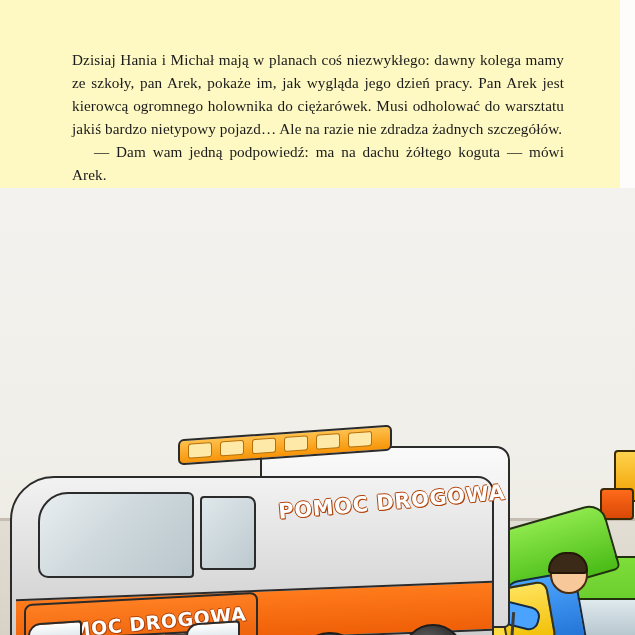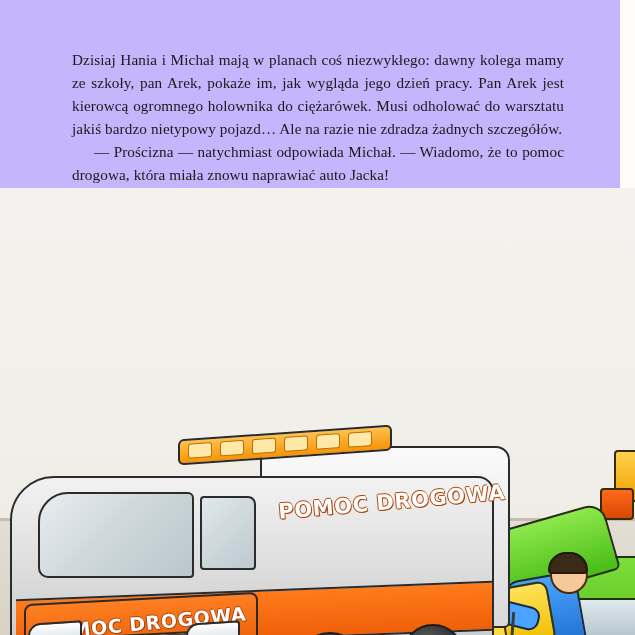--- a/index.html
+++ b/index.html
@@ -3,21 +3,21 @@
 <meta charset="utf-8">
 <style>
   html,body{margin:0;padding:0;}
   body{
     width:635px;height:635px;overflow:hidden;
     background:#fdfcfa;
     font-family:"Liberation Serif", serif;
   }
   .page{
     position:relative;width:620px;height:635px;
-    background:#c4b5fd;
+    background:#fef9c3;
   }
 
   
   .text-block{
     position:absolute;left:72px;top:48px;width:492px;
     font-size:15.2px;line-height:1.52;color:#1a1a1a;
     text-align:justify;
     letter-spacing:.1px;
   }
   .text-block p{margin:0;}
@@ -201,20 +201,21 @@
     border:2px solid #3a2a05;border-radius:4px;
   }
 </style>
 </head>
 <body>
 
 <div class="page">
 
   <div class="text-block">
     <p>Dzisiaj Hania i Michał mają w planach coś niezwykłego: dawny kolega mamy ze szkoły, pan Arek, pokaże im, jak wygląda jego dzień pracy. Pan Arek jest kierowcą ogromnego holownika do ciężarówek. Musi odholować do warsztatu jakiś bardzo nietypowy pojazd… Ale na razie nie zdradza żadnych szczegółów.</p>
+    <p class="indent">— Dam wam jedną podpowiedź: ma na dachu żółtego koguta — mówi Arek.</p>
     <p class="indent">— Prościzna — natychmiast odpowiada Michał. — Wiadomo, że to pomoc drogowa, która miała znowu naprawiać auto Jacka!</p>
   </div>
 
   <div class="illus">
 
     <div class="ground"></div>
 
     <div class="beacon"></div>
     <div class="beacon2"></div>
 

